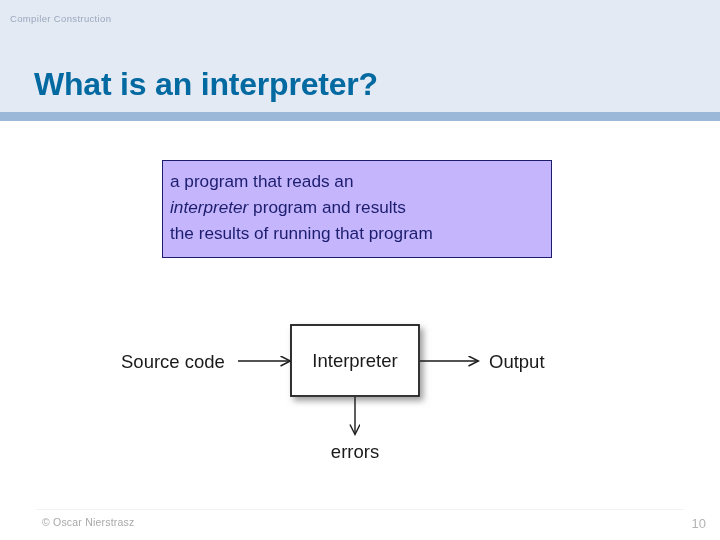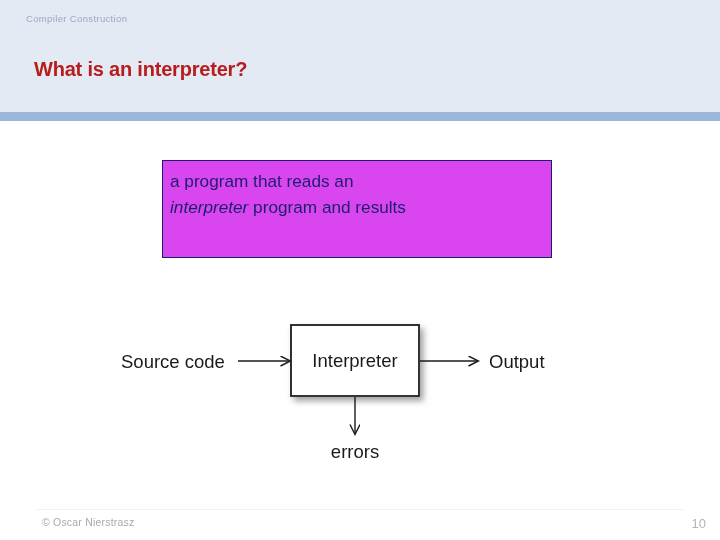--- a/index.html
+++ b/index.html
@@ -31,41 +31,40 @@
     height: 9px;
     background: #9bb8d9;
   }
   #course-label {
     position: absolute;
     left: 10px; top: 13px;
     font-size: 9.5px;
     letter-spacing: 0.35px;
     color: #9aa8bd;
     white-space: nowrap;
-    margin-left: 16px;
   }
   #slide-title {
     position: absolute;
     left: 34px; top: 45px;
-    font-size: 20px;
+    font-size: 32px;
     font-weight: bold;
-    color: #b91c1c;
+    color: #0369a1;
     letter-spacing: -0.2px;
     white-space: nowrap;
   }
 
   
   #definition-box {
     position: absolute;
     left: 162px; top: 160px;
     width: 390px;
     height: 98px;
     border: 1.4px solid #1d1d6e;
     box-sizing: border-box;
-    background: #d946ef;
+    background: #c4b5fd;
   }
   #definition-text {
     position: absolute;
     left: 7px; top: 7px;
     width: 376px;
     font-size: 17.2px;
     line-height: 26px;
     color: #1d1d6e;
   }
   #definition-text .em {
@@ -124,20 +123,21 @@
 <div id="header-rule"></div>
 
 <div id="course-label">Compiler Construction</div>
 
 <h1 id="slide-title">What is an interpreter?</h1>
 
 <div id="definition-box">
   <div id="definition-text">
     <span>a program that reads an</span><br>
     <span class="em">interpreter</span><span> program and results</span><br>
+    <span>the results of running that program</span>
   </div>
 </div>
 
 <div id="diagram">
   <svg width="720" height="190" viewBox="0 0 720 190" xmlns="http://www.w3.org/2000/svg">
     <defs>
       <filter id="boxShadow" x="-40%" y="-40%" width="200%" height="220%">
         <feDropShadow dx="3.5" dy="4" stdDeviation="3.2" flood-color="#8d8d8d" flood-opacity="0.85"></feDropShadow>
       </filter>
       <marker id="arrowOpen" markerWidth="12" markerHeight="12" refX="10.5" refY="5" orient="auto" markerUnits="userSpaceOnUse">

